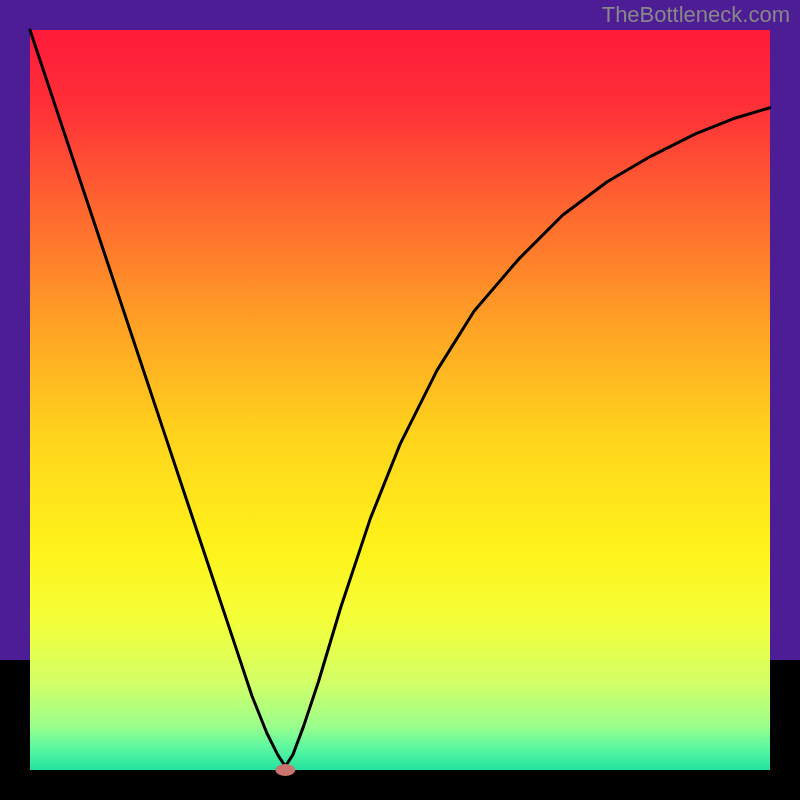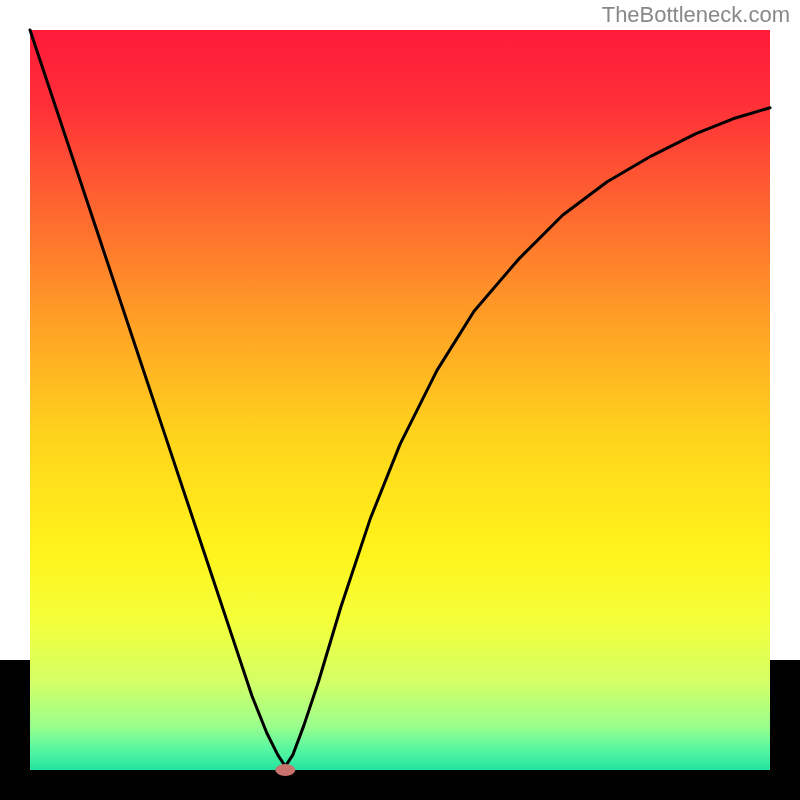--- a/index.html
+++ b/index.html
@@ -1,21 +1,21 @@
 <!DOCTYPE html>
 <html><head>
 <meta charset="utf-8">
 <style>
   * { margin: 0; padding: 0; box-sizing: border-box; }
   html, body { width: 800px; height: 800px; overflow: hidden; background: #000; }
   .container {
     width: 800px;
     height: 660px;
     position: relative;
-    background: #ffffff;
+    background: #4c1d95;
   }
   .watermark {
     position: absolute;
     top: 2px;
     right: 10px;
     color: #888;
     font-family: Arial, Helvetica, sans-serif;
     font-size: 22px;
     z-index: 10;
   }

